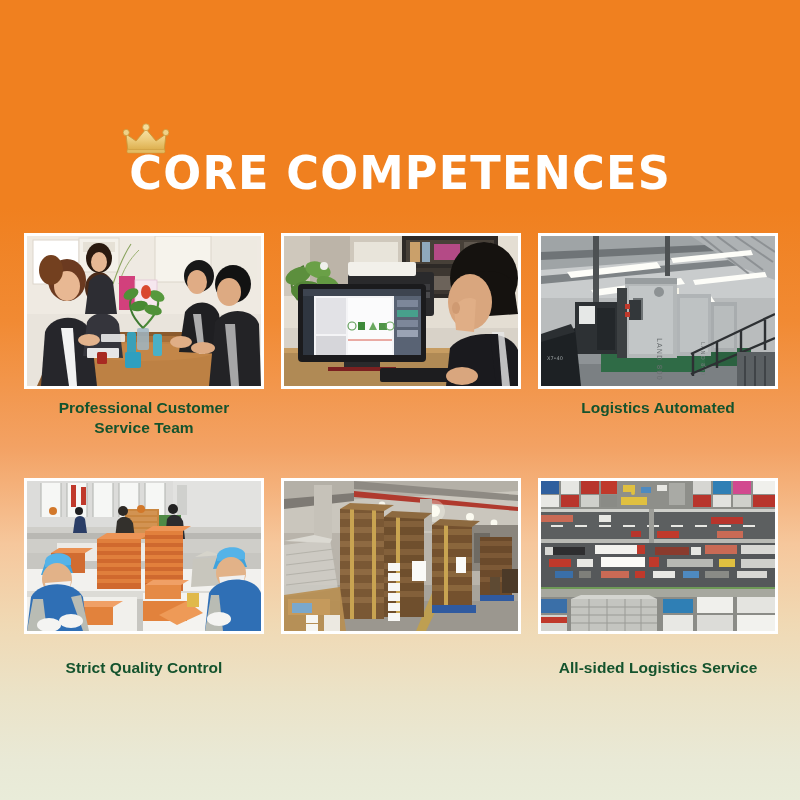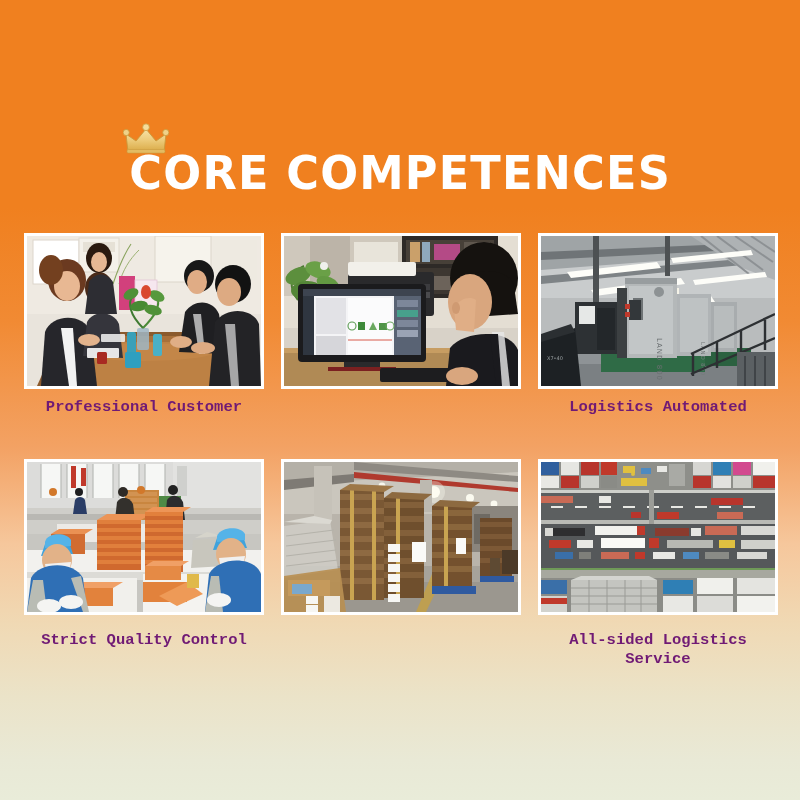--- a/index.html
+++ b/index.html
@@ -100,26 +100,25 @@
   }
 
   .photo svg { display: block; width: 234px; height: 150px; }
 
   .caption {
     margin-top: 9px;
     text-align: center;
     font-size: 15.5px;
     font-weight: 600;
     line-height: 1.26;
-    color: #701a75;
+    color: #14532d;
     letter-spacing: 0.05px;
-    font-family: Liberation Mono, monospace;
-  }
-
-  .cell.row2 .caption { margin-top: 16px; }
+  }
+
+  .cell.row2 .caption { margin-top: 24px; }
 
   .spacer-row { height: 37px; grid-column: 1 / -1; }
 </style>
 </head>
 <body>
 
 <div class="poster">
 
   <div class="title-block">
     <div class="title-inner">
@@ -217,20 +216,21 @@
             <ellipse cx="154" cy="106" rx="11" ry="6" fill="#e0ae86"></ellipse>
             <ellipse cx="176" cy="112" rx="12" ry="6" fill="#ddaa82"></ellipse>
             <rect x="60" y="112" width="32" height="10" rx="1" fill="#fafafa" opacity="0.9"></rect>
             <rect x="74" y="98" width="24" height="8" rx="1" fill="#f4f4f4" opacity="0.85"></rect>
             <rect x="70" y="116" width="10" height="12" rx="1.5" fill="#a82a22"></rect>
           </svg>
         </div>
       </div>
       <div class="caption">
         <div>Professional Customer</div>
+        <div>Service Team</div>
       </div>
     </div>
 
     <div class="cell">
       <div class="photo-frame">
         <div class="photo">
           <svg viewBox="0 0 234 150" preserveAspectRatio="xMidYMid slice">
             <rect width="234" height="150" fill="#d8d2c8"></rect>
             <rect x="0" y="0" width="234" height="92" fill="#e4ded3"></rect>
 

